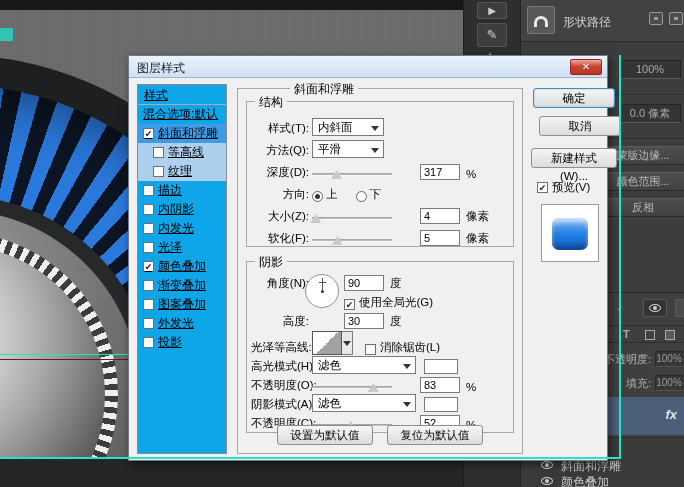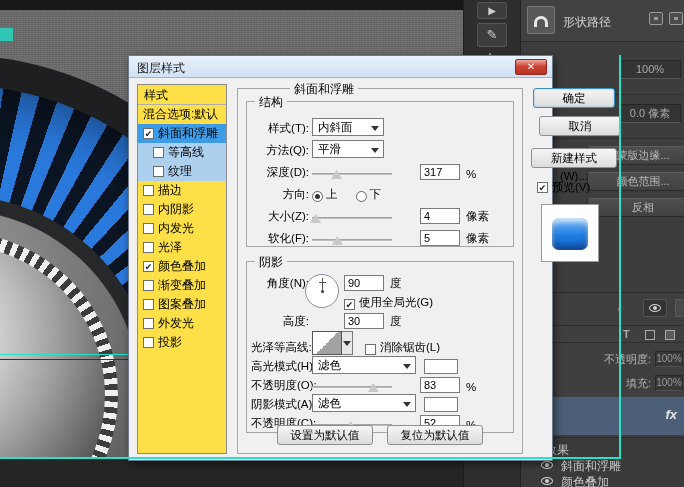--- a/index.html
+++ b/index.html
@@ -71,27 +71,27 @@
   .fx-chev { position:absolute; left:8px; top:4px; color:#b0b0b0; font-size:10px; }
   .fx-row { position:absolute; left:40px; color:#c9c9c9; }
   .fxr1 { top:20px; } .fxr2 { top:36px; }
   .fx-eye { position:absolute; left:-20px; top:3px; }
 
   
   .guide-v { position:absolute; left:619px; top:55px; width:2px; height:404px; background:#24e3c6; z-index:9; }
   .guide-h { position:absolute; left:0; top:457px; width:621px; height:2px; background:#24e3c6; z-index:9; }
 
   
-  .dialog { position:absolute; left:128px; top:55px; width:425px; height:406px; background:#f0f0f0; border:1px solid #6e7b8a; box-shadow:2px 3px 8px rgba(0,0,0,.5); z-index:5; }
+  .dialog { position:absolute; left:128px; top:55px; width:480px; height:406px; background:#f0f0f0; border:1px solid #6e7b8a; box-shadow:2px 3px 8px rgba(0,0,0,.5); z-index:5; }
   .titlebar { position:absolute; left:0; top:0; right:0; height:22px; background:linear-gradient(#eaf2fc,#cfe1f5); border-bottom:1px solid #9fb4ca; }
   .titlebar .t { position:absolute; left:8px; top:4px; color:#1c1c1c; }
   .close-btn { position:absolute; right:5px; top:3px; width:32px; height:16px; background:linear-gradient(#f0a8a0,#cc4433 45%,#b83524); border:1px solid #8d281c; border-radius:2px; color:#fff; font-size:10px; font-weight:bold; text-align:center; line-height:14px; }
 
   
-  .styles-panel { position:absolute; left:8px; top:28px; width:90px; height:370px; background:#fde047; border:1px solid #8b8b8b; overflow:hidden; }
+  .styles-panel { position:absolute; left:8px; top:28px; width:90px; height:370px; background:#0ea5e9; border:1px solid #8b8b8b; overflow:hidden;text-decoration:underline; }
   .styles-hdr { height:20px; line-height:20px; padding-left:6px; border-bottom:1px solid #adadad; color:#000; }
   .style-row { height:19px; display:flex; align-items:center; padding-left:5px; gap:4px; white-space:nowrap; color:#000; }
   .style-row.sub { padding-left:15px; background:#aed0ef; }
   .style-row.selected { background:#3e9ce6; }
   .cb { flex:0 0 auto; width:11px; height:11px; border:1px solid #6f6f6f; background:#fff; font-size:9px; line-height:10px; text-align:center; color:#222; }
   .style-row.checked .cb::after { content:'✔'; }
 
   
   .outer-box { position:absolute; left:108px; top:32px; width:286px; height:366px; border:1px solid #a6a6a6; }
   .legend { position:absolute; top:-8px; background:#f0f0f0; padding:0 4px; color:#000; }

